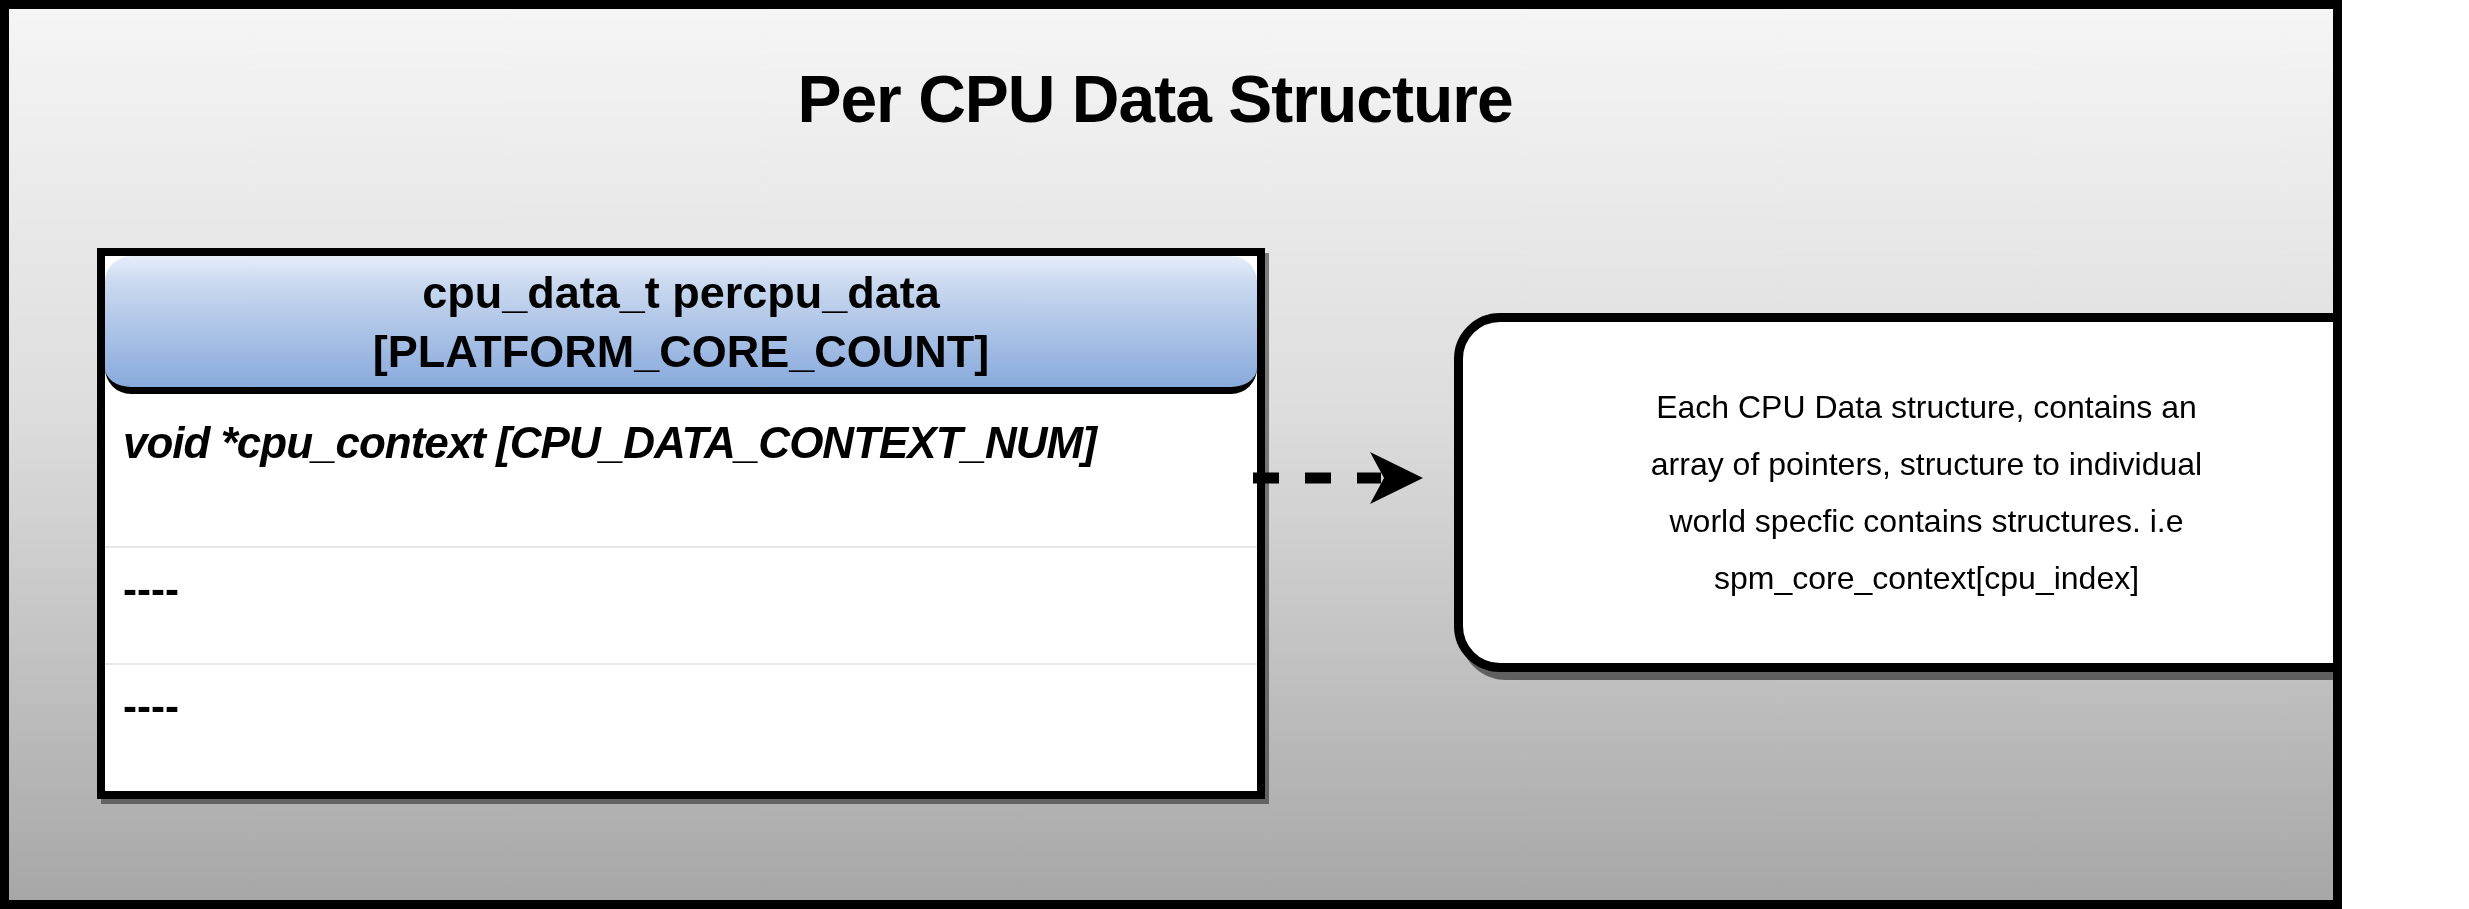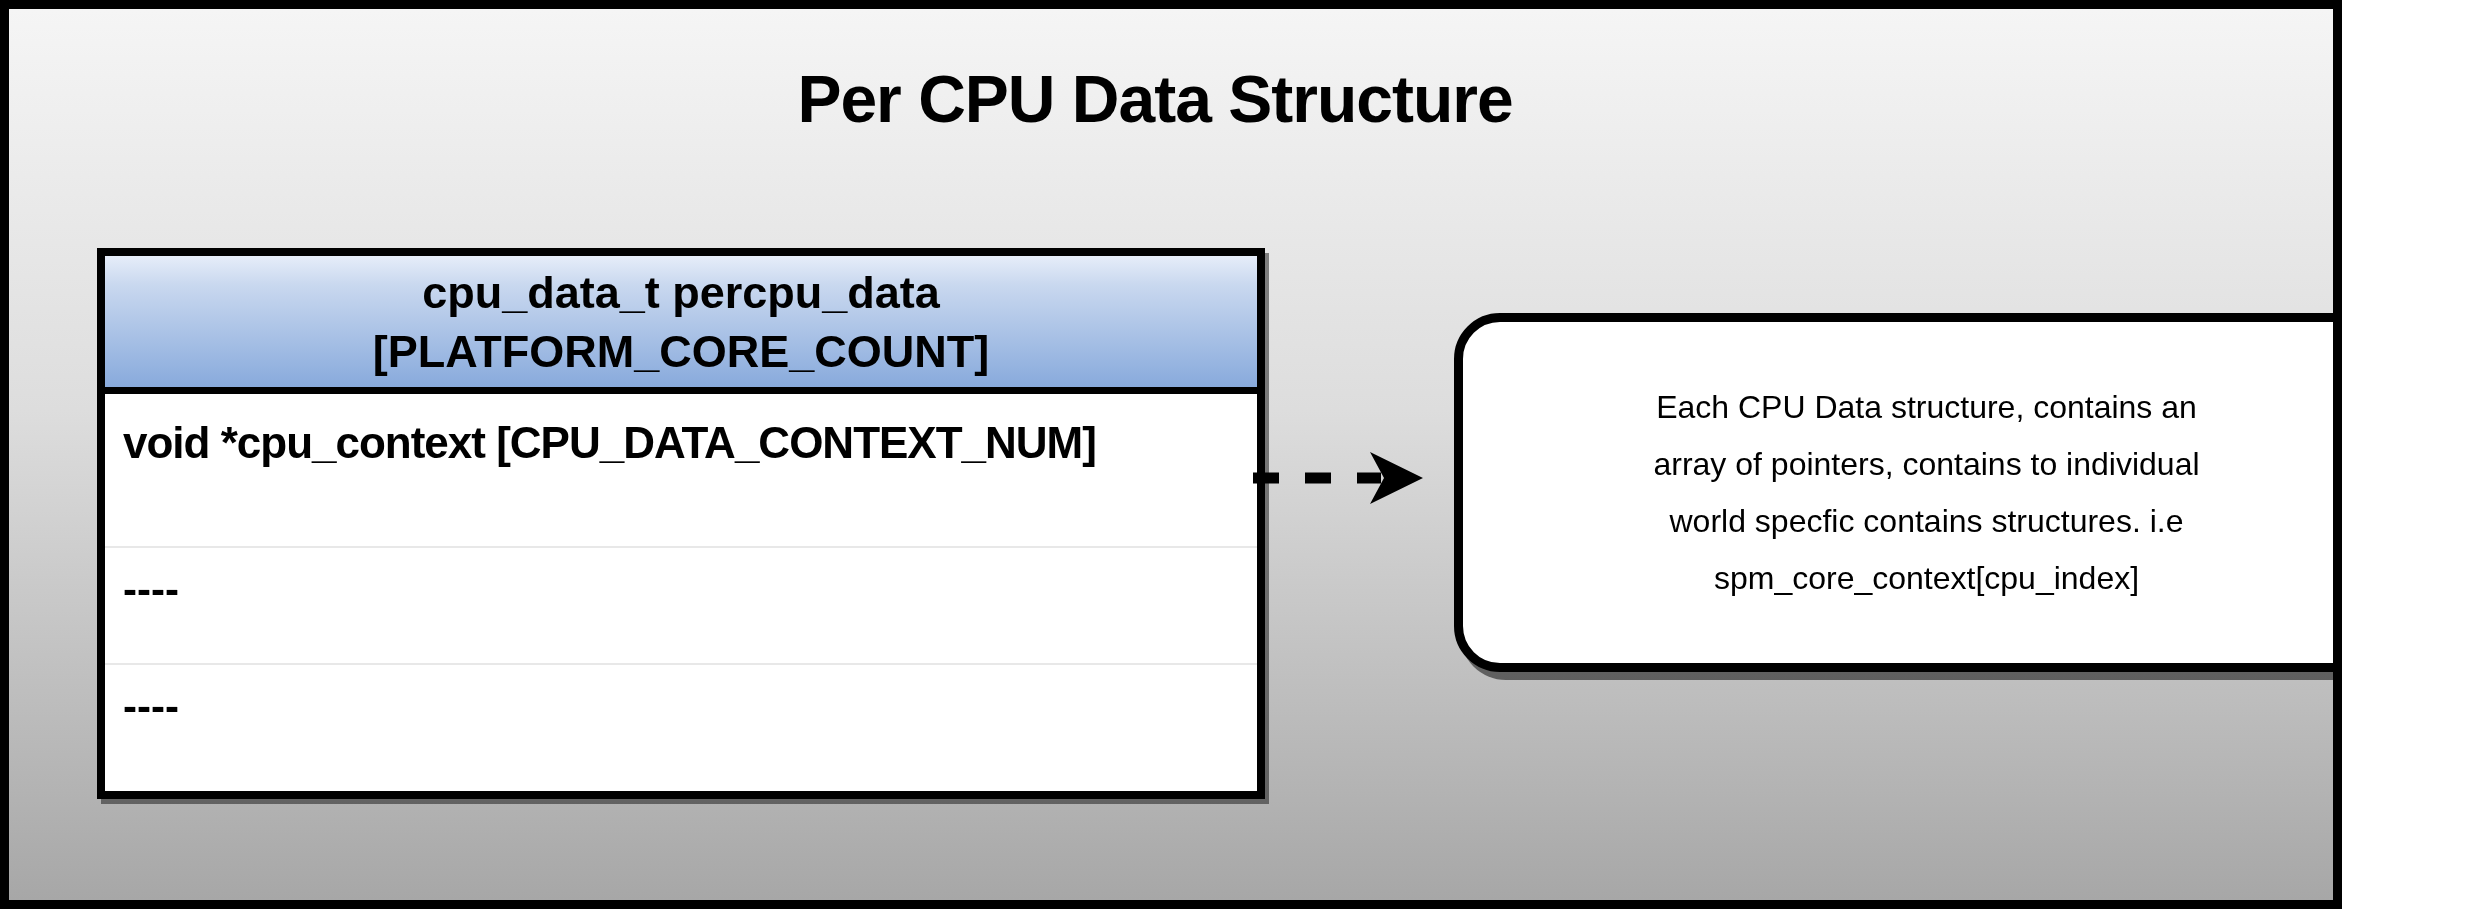--- a/index.html
+++ b/index.html
@@ -60,34 +60,36 @@
     display: flex;
     flex-direction: column;
     align-items: center;
     justify-content: center;
     font-size: 45px;
     font-weight: bold;
     line-height: 59px;
     color: #000000;
     text-align: center;
     white-space: nowrap;
+    border-radius: 26px;
   }
 
   .struct-row {
     box-sizing: border-box;
     padding: 24px 16px 0 18px;
     font-weight: bold;
     color: #000000;
     white-space: nowrap;
     overflow: hidden;
   }
   .struct-row.ctx {
     height: 152px;
     font-size: 44px;
     letter-spacing: -1px;
+    font-style: italic;
   }
   .struct-row.dash {
     font-size: 42px;
     border-top: 2px solid #e8e8e8;
     padding-top: 18px;
   }
   .struct-row.dash1 { height: 117px; }
   .struct-row.dash2 { flex: 1; }
 
   
@@ -139,18 +141,18 @@
     <div class="struct-row dash dash2">----</div>
   </div>
 
   <svg class="connector" viewBox="0 0 185 90" aria-hidden="true">
     <line x1="0" y1="45" x2="128" y2="45" stroke="#000000" stroke-width="11" stroke-dasharray="26 26"></line>
     <polygon points="170,45 117,19 131,45 117,71" fill="#000000"></polygon>
   </svg>
 
   <div class="callout">
     <div>Each CPU Data structure, contains an</div>
-    <div>array of pointers, contains to individual</div>
+    <div>array of pointers, structure to individual</div>
     <div>world specfic contains structures. i.e</div>
     <div>spm_core_context[cpu_index]</div>
   </div>
 
 </div>
 
 </body></html>

